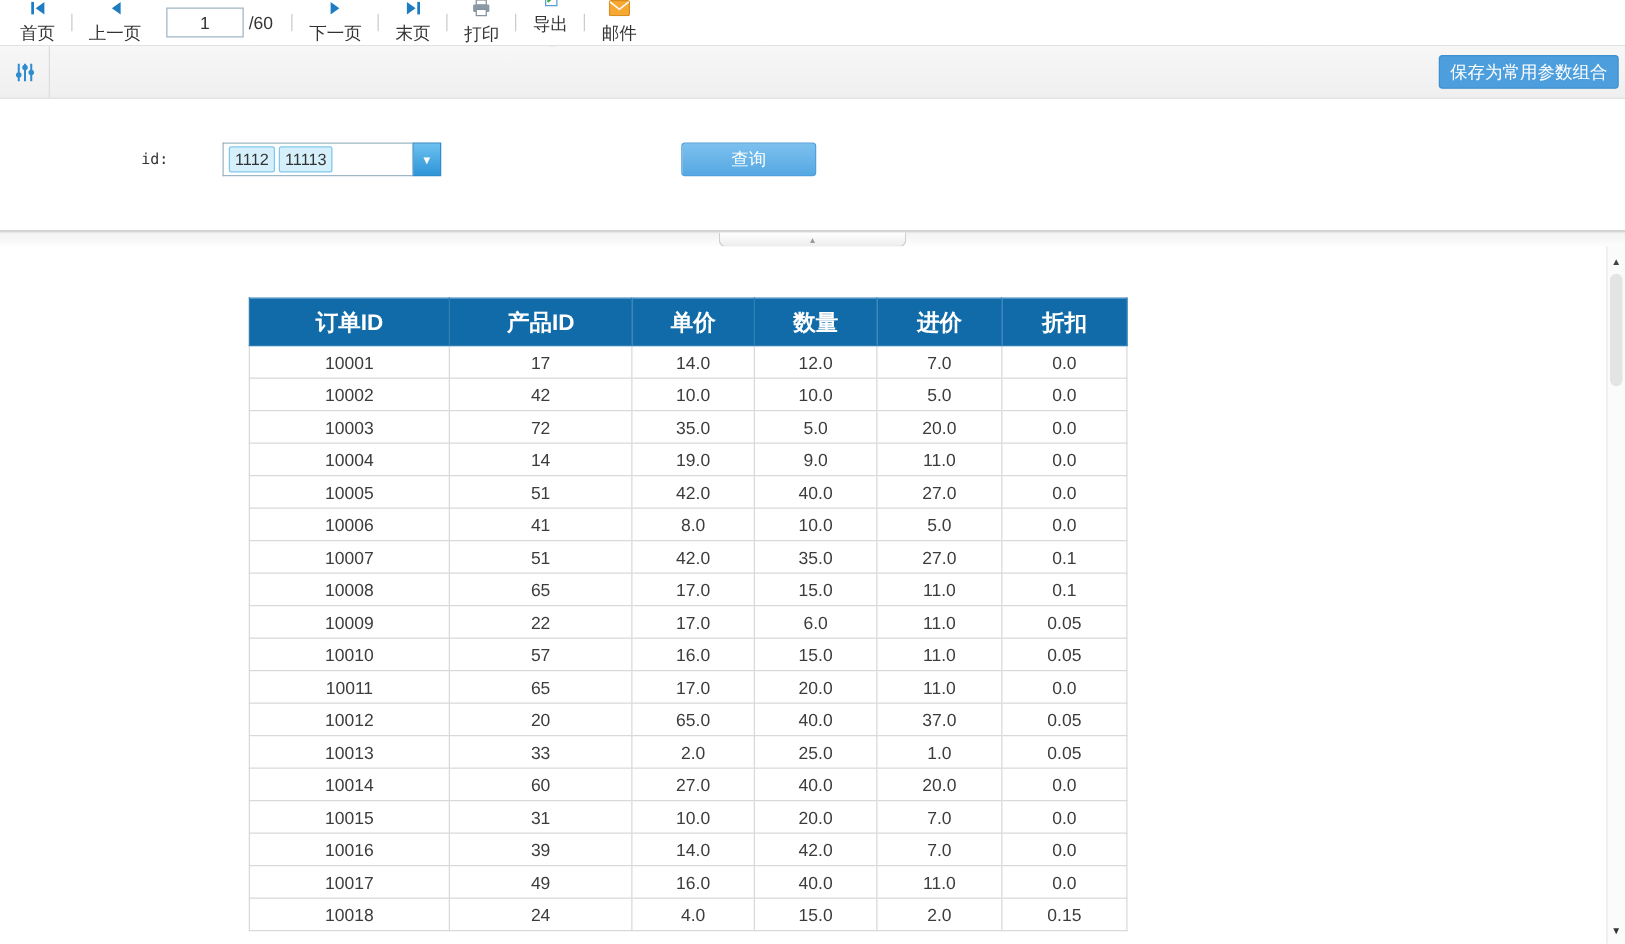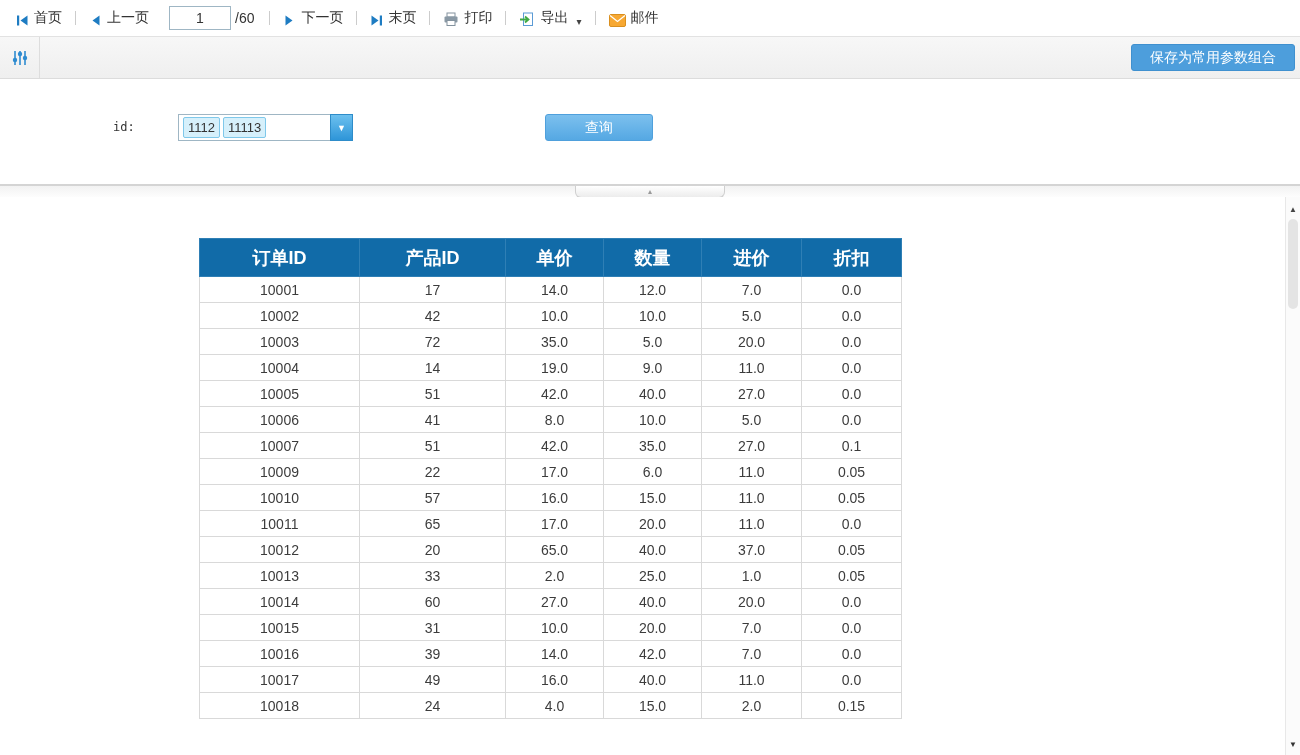--- a/index.html
+++ b/index.html
@@ -4,36 +4,36 @@
 <style>
   * { box-sizing: border-box; margin: 0; padding: 0; }
   html, body { width: 1300px; height: 755px; overflow: hidden; background: #fff;
                font-family: "Liberation Sans", "DejaVu Sans", sans-serif; }
 
   
   .toolbar { position: absolute; top: 0; left: 0; right: 0; height: 37px;
              background: #fff; border-bottom: 1px solid #e2e2e2;
              display: flex; align-items: center; padding-left: 10px;
              font-size: 14px; color: #333; }
-  .tb-item { display: inline-flex; align-items: flex-end; gap: 5px; margin: 0 6px;
-             cursor: pointer; white-space: nowrap; }
+  .tb-item { display: inline-flex; align-items: center; gap: 5px; margin: 0 6px;
+             cursor: pointer; white-space: nowrap; flex-direction: column; }
   .tb-sep { width: 1px; height: 14px; background: #ccc; margin: 0 7px; }
   .page-input { width: 62px; height: 24px; border: 1px solid #9fb6c4; text-align: center;
                 font-size: 14px; color: #333; margin: 0 4px 0 14px; background: #fff; }
   .page-total { margin-right: 8px; color: #333; }
   .caret { font-size: 10px; color: #444; margin-left: 3px; }
 
   
   .param-toolbar { position: absolute; top: 37px; left: 0; right: 0; height: 42px;
                    background: linear-gradient(#f7f7f7, #efefef);
                    border-bottom: 1px solid #dcdcdc; }
   .filter-toggle { position: absolute; left: 0; top: 0; width: 40px; height: 41px;
                    border-right: 1px solid #ddd; display: flex; align-items: center;
                    justify-content: center; cursor: pointer; }
-  .save-btn { position: absolute; right: 5px; top: 7px; height: 27px; padding: 0 18px;
+  .save-btn { position: absolute; right: 5px; top: 7px; height: 27px; padding: 0 8px;
               background: #4d9edc; color: #fff; border: 1px solid #3f90cf;
               border-radius: 3px; font-size: 14px; cursor: pointer;
               font-family: "Liberation Sans", sans-serif; }
 
   
   .param-panel { position: absolute; top: 80px; left: 0; right: 0; height: 104px; background: #fff; }
   .id-label { position: absolute; left: 113px; top: 40px; font-size: 12px; color: #333;
               font-family: "DejaVu Sans Mono", monospace; }
   .combo { position: absolute; left: 178px; top: 34px; height: 27px; display: flex; }
   .combo-input { width: 152px; height: 27px; background: #fff; border: 1px solid #9fb6c4;
@@ -258,20 +258,28 @@
         </tr>
         <tr>
           <td>10007</td>
           <td>51</td>
           <td>42.0</td>
           <td>35.0</td>
           <td>27.0</td>
           <td>0.1</td>
         </tr>
         <tr>
+          <td>10008</td>
+          <td>65</td>
+          <td>17.0</td>
+          <td>15.0</td>
+          <td>11.0</td>
+          <td>0.1</td>
+        </tr>
+        <tr>
           <td>10009</td>
           <td>22</td>
           <td>17.0</td>
           <td>6.0</td>
           <td>11.0</td>
           <td>0.05</td>
         </tr>
         <tr>
           <td>10010</td>
           <td>57</td>

